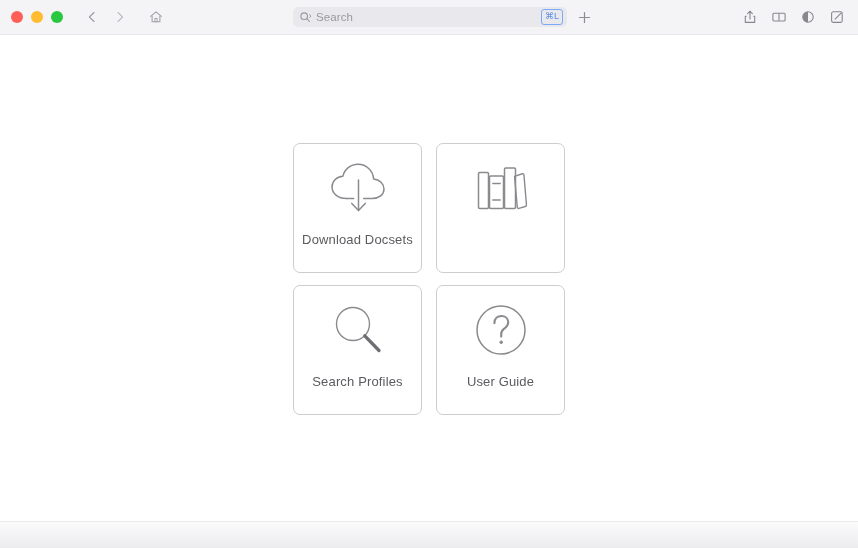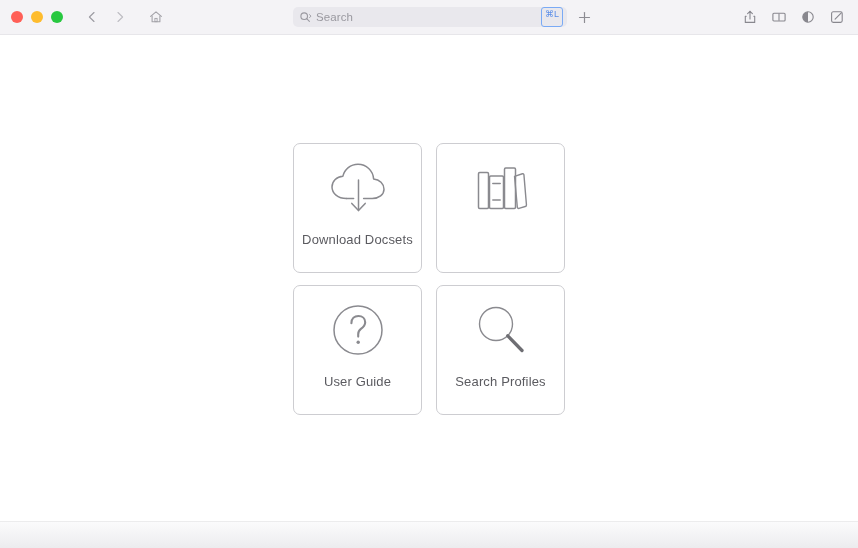--- a/index.html
+++ b/index.html
@@ -74,20 +74,21 @@
     height: 20px;
     display: flex;
     align-items: center;
   }
   .search-field {
     width: 274px;
     height: 20px;
     background: #e9e8ed;
     border-radius: 5px;
     display: flex;
+    align-items: center;
     padding: 0 4px 0 6px;
     box-sizing: border-box;
   }
   .search-icon-box {
     display: flex;
     align-items: center;
     margin-right: 4px;
   }
   .search-placeholder {
     flex: 1;
@@ -294,37 +295,37 @@
             <rect x="34.5" y="11" width="11" height="40.5" rx="1.2" fill="none" stroke="#8a8a8f" stroke-width="1.5"></rect>
             <path d="M48.2 19.4 L56.6 16.8 C57.4 16.6 58.2 17.1 58.3 17.9 L61 47.8
                      C61.1 48.6 60.5 49.3 59.7 49.5 L52.9 51.4 C52.1 51.6 51.3 51.1 51.2 50.3 Z" fill="none" stroke="#8a8a8f" stroke-width="1.5" stroke-linejoin="round" transform="translate(-4,0) scale(0.93 1) translate(4,0)"></path>
           </svg>
         </div>
       </div>
 
       <div class="tile">
         <div class="tile-icon">
           <svg width="62" height="62" viewBox="0 0 62 62">
+            <circle cx="26" cy="25" r="16.5" fill="none" stroke="#8a8a8f" stroke-width="1.4"></circle>
+            <line x1="37.8" y1="36.8" x2="52" y2="51.5" stroke="#6e6e73" stroke-width="3.3" stroke-linecap="round"></line>
+          </svg>
+        </div>
+        <div class="tile-label">Search Profiles</div>
+      </div>
+
+      <div class="tile">
+        <div class="tile-icon">
+          <svg width="62" height="62" viewBox="0 0 62 62">
             <circle cx="31" cy="31" r="24" fill="none" stroke="#8a8a8f" stroke-width="1.5"></circle>
             <path d="M24.4 24.2 C24.4 19.6 27.6 17 31.4 17 C35.3 17 38.2 19.6 38.2 23.2
                      C38.2 26.4 36.4 28.1 33.9 29.9 C31.9 31.3 31.2 32.6 31.2 35.2 L31.2 37.6" fill="none" stroke="#8a8a8f" stroke-width="2.1" stroke-linecap="round" stroke-linejoin="round"></path>
             <circle cx="31.2" cy="43.2" r="1.7" fill="#8a8a8f"></circle>
           </svg>
         </div>
         <div class="tile-label">User Guide</div>
       </div>
 
-      <div class="tile">
-        <div class="tile-icon">
-          <svg width="62" height="62" viewBox="0 0 62 62">
-            <circle cx="26" cy="25" r="16.5" fill="none" stroke="#8a8a8f" stroke-width="1.4"></circle>
-            <line x1="37.8" y1="36.8" x2="52" y2="51.5" stroke="#6e6e73" stroke-width="3.3" stroke-linecap="round"></line>
-          </svg>
-        </div>
-        <div class="tile-label">Search Profiles</div>
-      </div>
-
     </div>
   </div>
 
   <div class="footer"></div>
 
 </div>
 
 </body></html>

